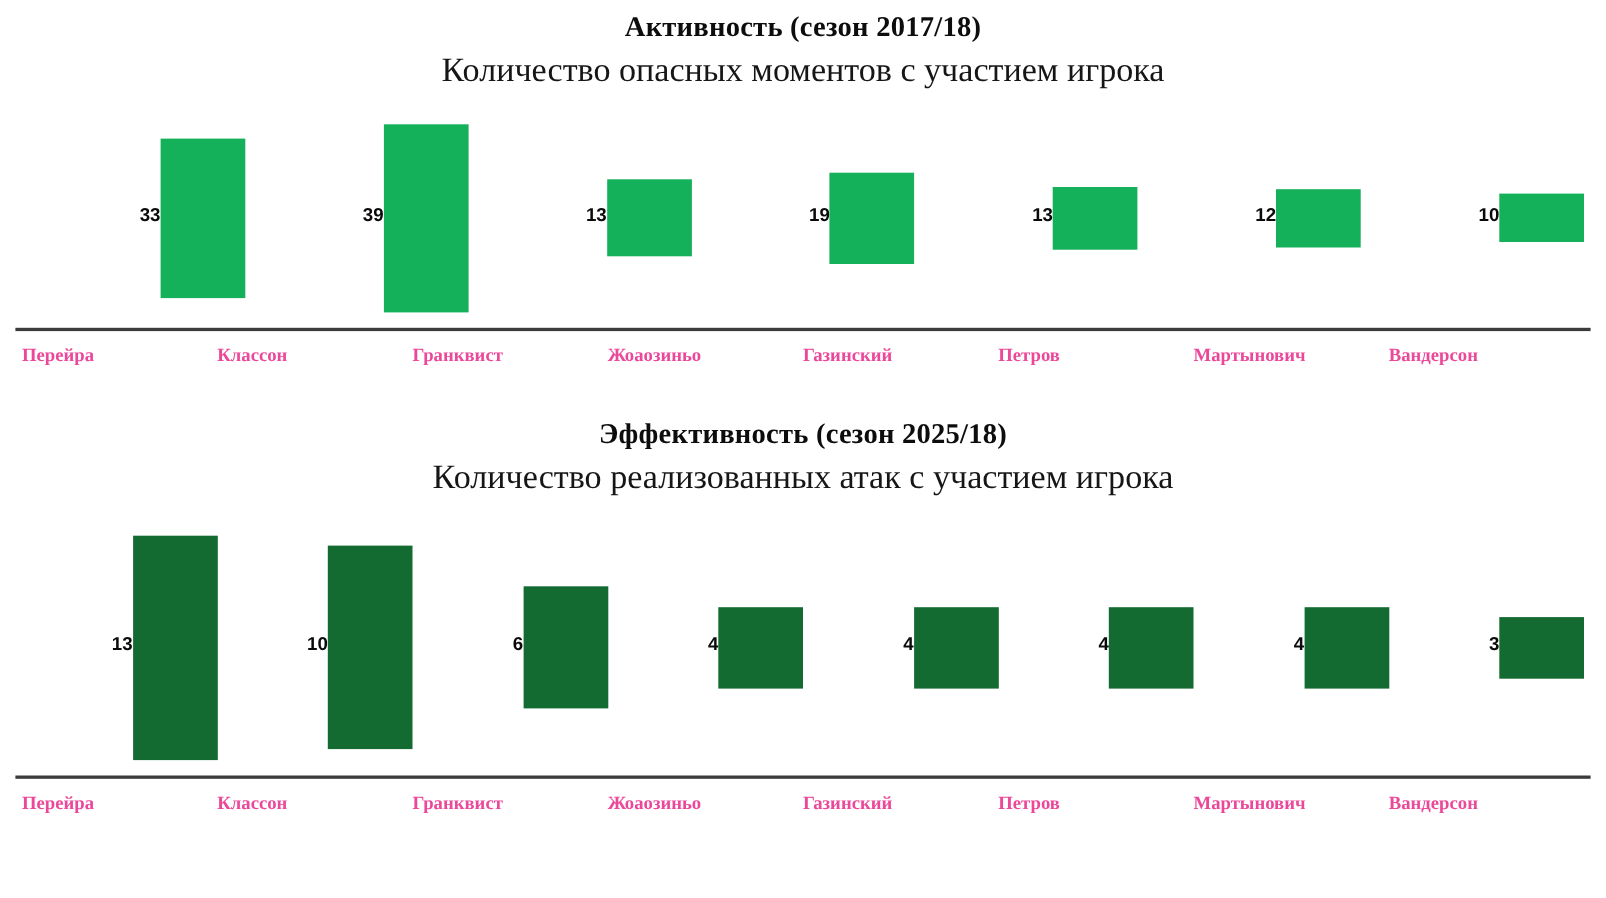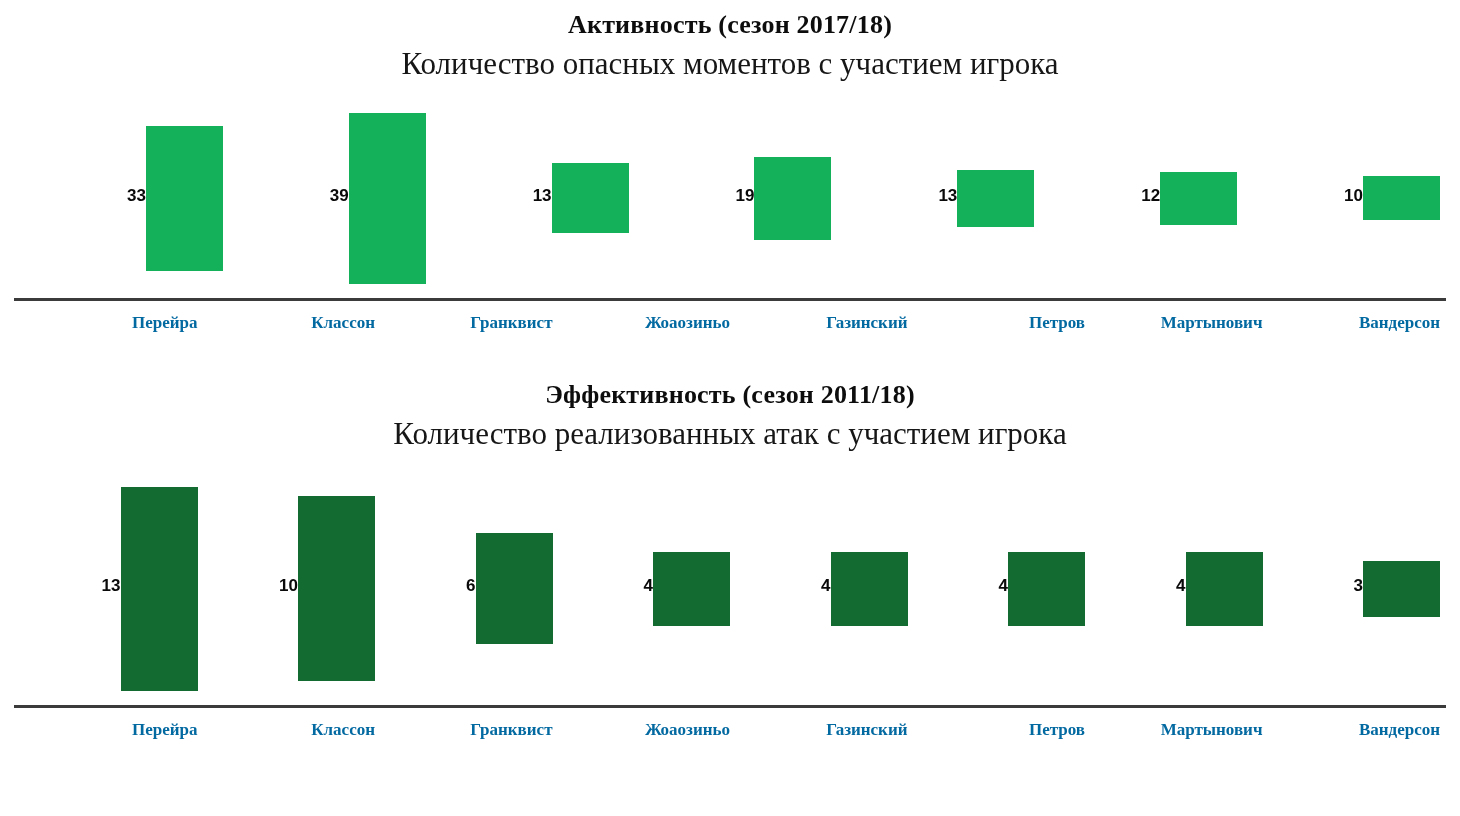--- a/index.html
+++ b/index.html
@@ -103,25 +103,25 @@
   }
   .cat-labels {
     display: flex;
     justify-content: space-between;
     margin: 0 14px;
     padding: 0 6px;
     box-sizing: border-box;
   }
   .cat-labels .cat {
     flex: 1 1 0;
-    text-align: right;
+    text-align: left;
     font-size: 17px;
     font-weight: bold;
     font-family: "Liberation Serif", serif;
-    color: #0369a1;
+    color: #ec4899;
     padding-top: 12px;
   }
 </style>
 </head>
 <body>
 
 <div class="page">
 
   <div class="chart-block first">
     <div class="titles">
@@ -168,21 +168,21 @@
         <div class="cat">Жоаозиньо</div>
         <div class="cat">Газинский</div>
         <div class="cat">Петров</div>
         <div class="cat">Мартынович</div>
         <div class="cat">Вандерсон</div>
       </div>
   </div>
 
   <div class="chart-block second">
     <div class="titles">
-      <div class="chart-title">Эффективность (сезон 2011/18)</div>
+      <div class="chart-title">Эффективность (сезон 2025/18)</div>
       <div class="chart-subtitle">Количество реализованных атак с участием игрока</div>
     </div>
     <div class="plot second">
       <div class="bars" id="bars-1">
           <div class="bar-slot">
             <div class="bar-value">13</div>
             <div class="bar dark" style="height: 204px; background: rgb(20, 107, 50);"></div>
           </div>
           <div class="bar-slot">
             <div class="bar-value">10</div>

